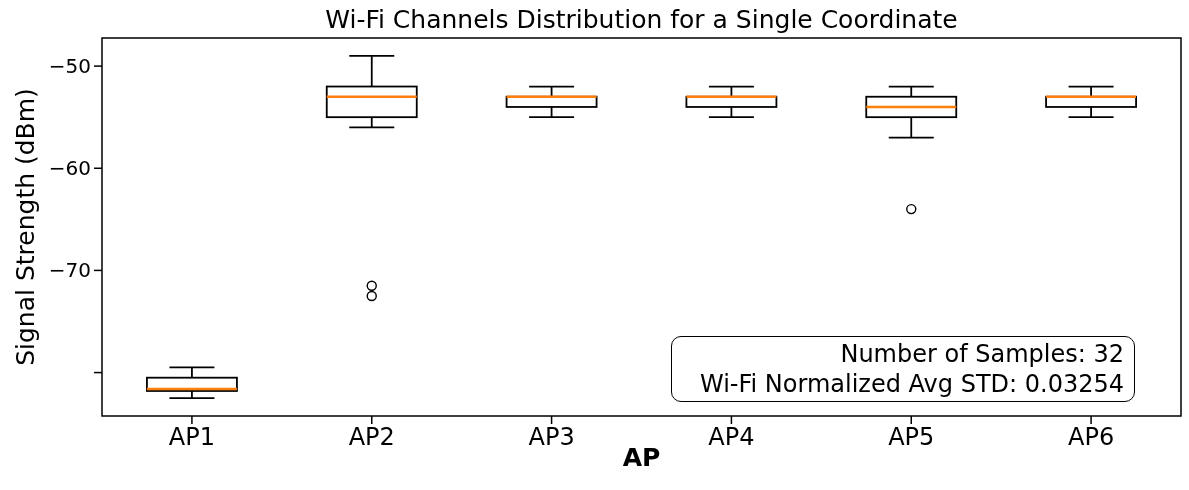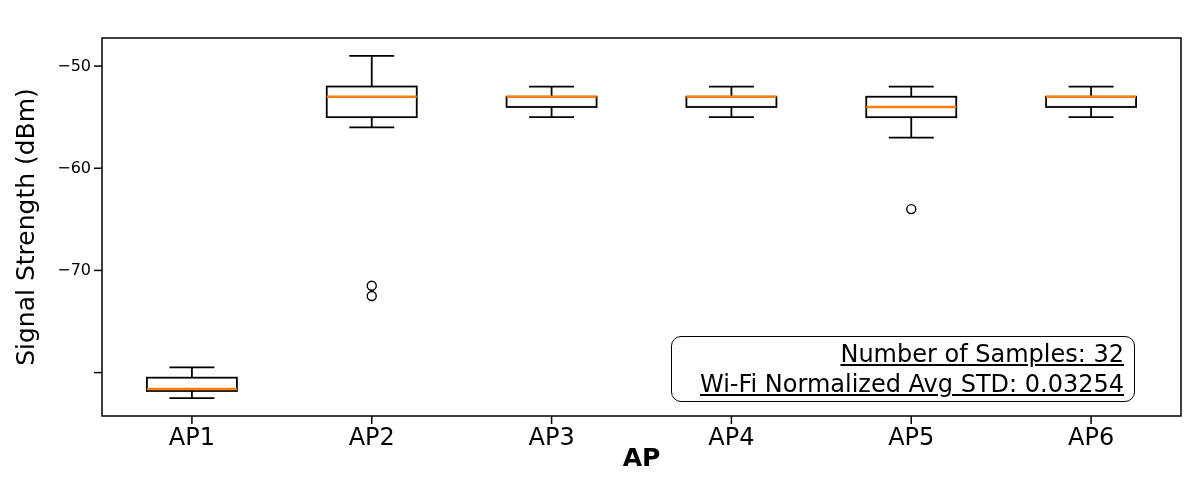--- a/index.html
+++ b/index.html
@@ -20,35 +20,35 @@
     position:absolute;left:25px;top:227px;
     transform:translate(-50%,-50%) rotate(-90deg);
     font-size:25px;white-space:nowrap;
   }
   .xlabel{
     position:absolute;left:102px;top:443px;width:1079px;
     text-align:center;font-size:25px;font-weight:bold;
   }
   .ytick{
     position:absolute;left:6px;width:85px;text-align:right;
-    font-size:16px;line-height:28px;
+    font-size:20px;line-height:28px;
   }
   .xtick{
     position:absolute;top:423px;transform:translateX(-50%);
     font-size:24px;line-height:28px;white-space:nowrap;
   }
   .annotation-box{
     position:absolute;left:671px;top:336px;width:464px;height:66px;
     box-sizing:border-box;
     border:1.7px solid #000000;border-radius:10px;
     background:#ffffff;
     padding:2px 10px 0 10px;
     text-align:right;
   }
-  .annotation-box div{font-size:24px;line-height:30px;white-space:nowrap;text-decoration:underline;}
+  .annotation-box div{font-size:24px;line-height:30px;white-space:nowrap;}
 </style>
 </head>
 <body>
 
 <div class="figure" id="fig">
   <svg id="plot" width="1189" height="490">
       <rect x="102" y="38" width="1079" height="378" fill="none" stroke="#000000" stroke-width="1.5"></rect>
       <line x1="94" y1="66.0945945945946" x2="102" y2="66.0945945945946" stroke="#000000" stroke-width="1.5"></line>
       <line x1="94" y1="168.25675675675674" x2="102" y2="168.25675675675674" stroke="#000000" stroke-width="1.5"></line>
       <line x1="94" y1="270.41891891891896" x2="102" y2="270.41891891891896" stroke="#000000" stroke-width="1.5"></line>
@@ -92,20 +92,21 @@
       <rect x="866.25" y="96.74324324324324" width="90" height="20.432432432432435" fill="none" stroke="#000000" stroke-width="1.8"></rect>
       <line x1="866.25" y1="106.95945945945945" x2="956.25" y2="106.95945945945945" stroke="#ff7f0e" stroke-width="2.5"></line>
       <circle cx="911.25" cy="209.1216216216216" r="4.5" fill="none" stroke="#000000" stroke-width="1.4"></circle>
       <line x1="1091.0833333333333" y1="86.52702702702703" x2="1091.0833333333333" y2="96.74324324324324" stroke="#000000" stroke-width="1.8"></line>
       <line x1="1091.0833333333333" y1="106.95945945945945" x2="1091.0833333333333" y2="117.17567567567568" stroke="#000000" stroke-width="1.8"></line>
       <line x1="1068.5833333333333" y1="86.52702702702703" x2="1113.5833333333333" y2="86.52702702702703" stroke="#000000" stroke-width="1.8"></line>
       <line x1="1068.5833333333333" y1="117.17567567567568" x2="1113.5833333333333" y2="117.17567567567568" stroke="#000000" stroke-width="1.8"></line>
       <rect x="1046.0833333333333" y="96.74324324324324" width="90" height="10.21621621621621" fill="none" stroke="#000000" stroke-width="1.8"></rect>
       <line x1="1046.0833333333333" y1="96.74324324324324" x2="1136.0833333333333" y2="96.74324324324324" stroke="#ff7f0e" stroke-width="2.5"></line>
     </svg>
+  <div class="chart-title">Wi-Fi Channels Distribution for a Single Coordinate</div>
   <div class="ylabel">Signal Strength (dBm)</div>
   <div class="xlabel">AP</div>
   <div class="annotation-box">
     <div>Number of Samples: 32</div>
     <div>Wi-Fi Normalized Avg STD: 0.03254</div>
   </div>
 <div class="ytick" style="top: 52.0946px;">−50</div>
     <div class="ytick" style="top: 154.257px;">−60</div>
     <div class="ytick" style="top: 256.419px;">−70</div>
     <div class="xtick" style="left: 191.917px;">AP1</div>

